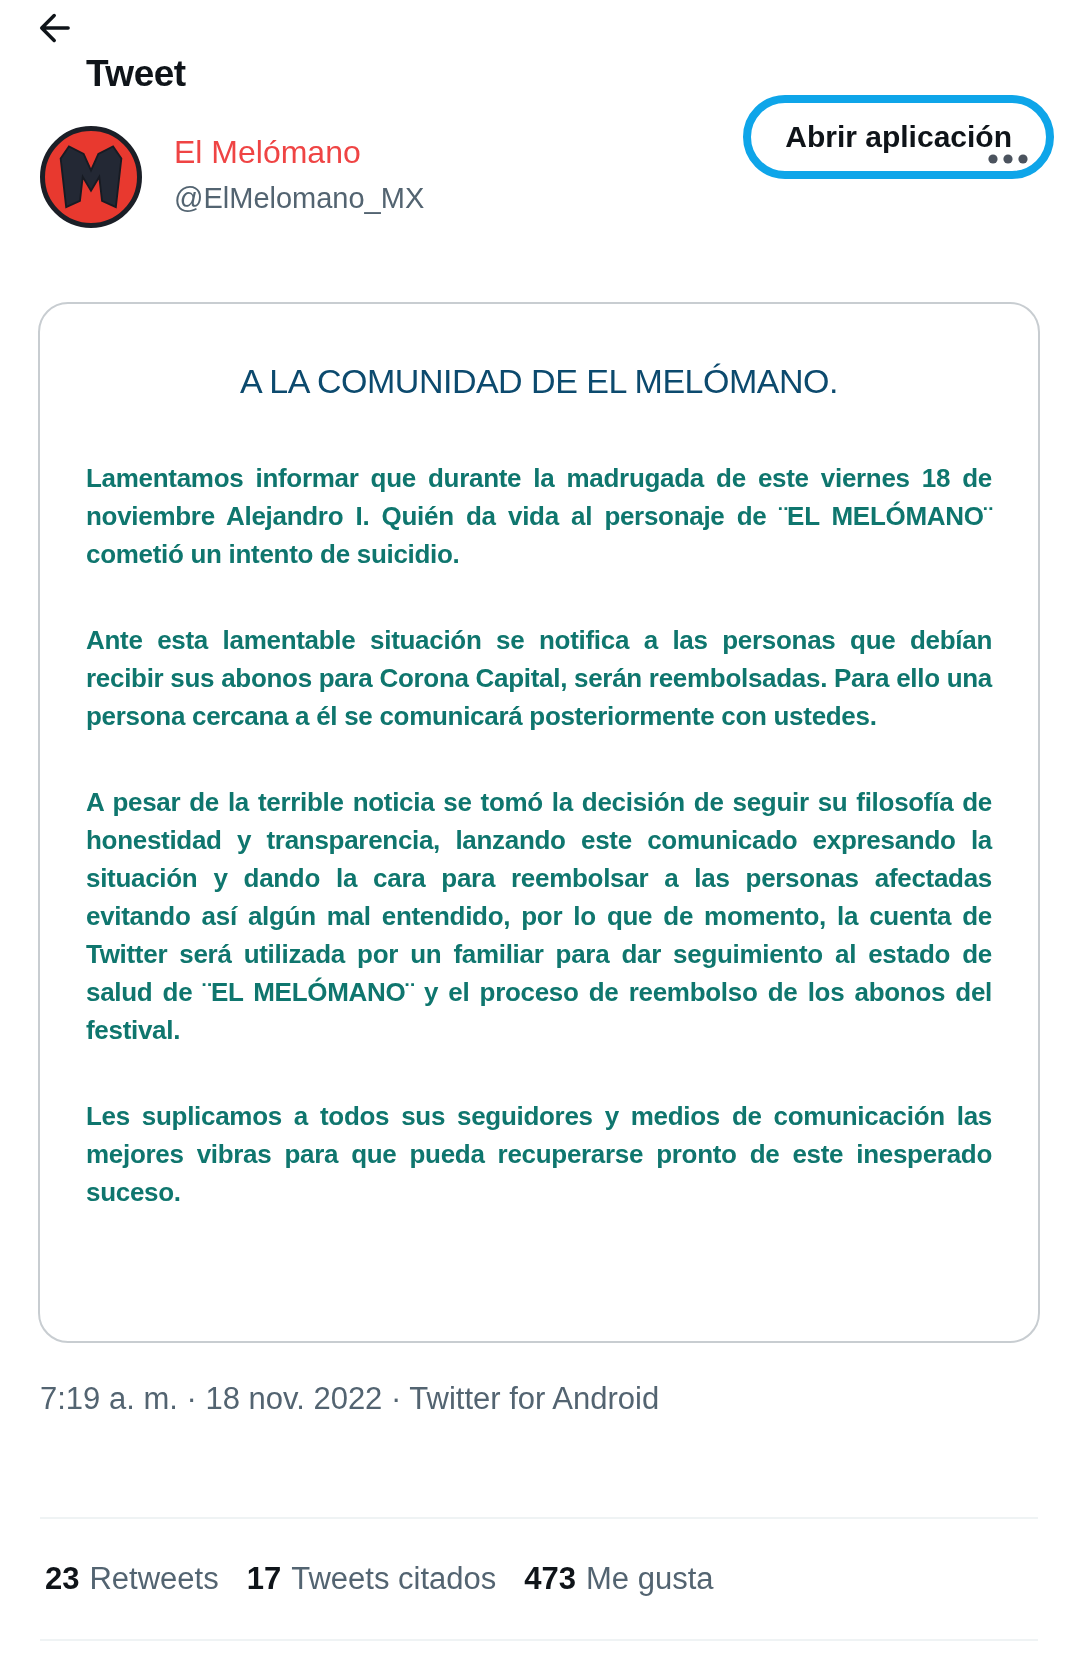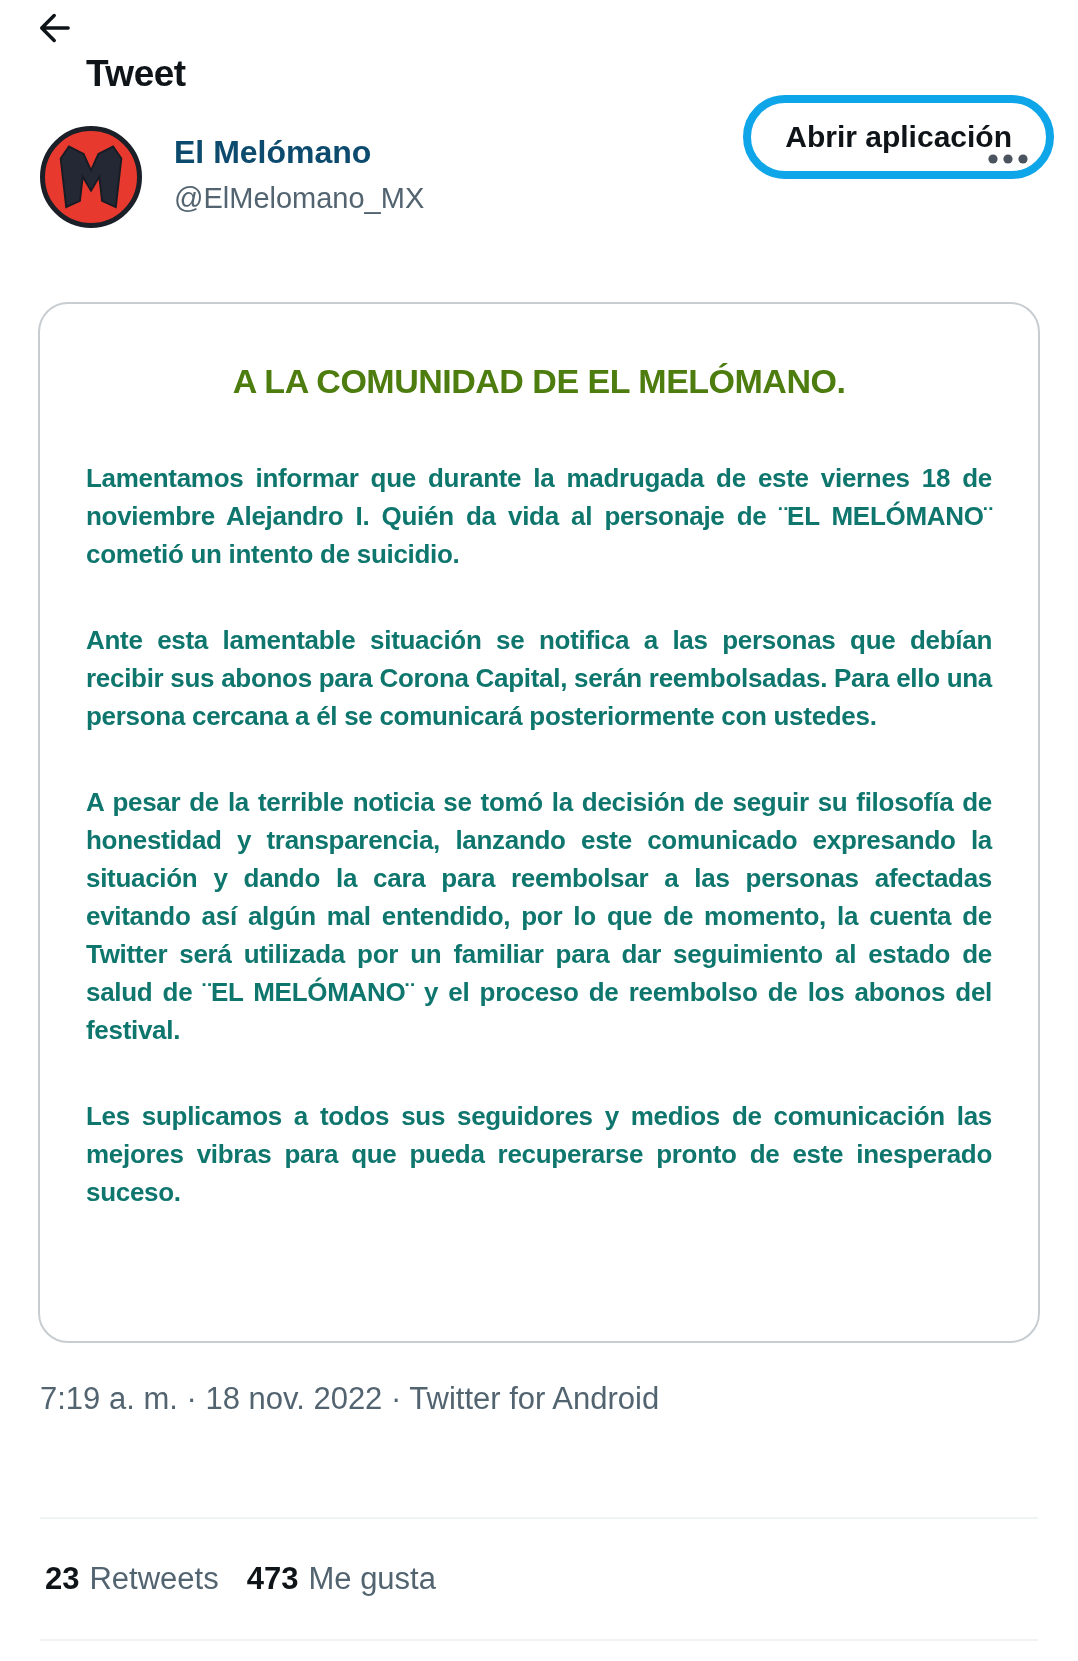--- a/index.html
+++ b/index.html
@@ -48,41 +48,41 @@
   }
   .avatar {
     width: 102px; height: 102px; border-radius: 50%;
     background: #e8392f;
     border: 5px solid #1b1f27;
     flex-shrink: 0;
     display: flex; align-items: center; justify-content: center;
     overflow: hidden;
   }
   .author-texts { margin-left: 32px; padding-top: 6px; }
-  .author-name { font-size: 32px; font-weight: 700; color: #0c4a6e; line-height: 1.3; }
+  .author-name { font-size: 32px; font-weight: 400; color: #ef4444; line-height: 1.3; }
   .author-handle { font-size: 29px; color: #536471; margin-top: 8px; }
   .more-btn {
     margin-left: auto; margin-top: 18px;
     background: transparent; border: none; cursor: pointer;
     padding: 8px;
   }
 
   
   .statement-card {
     margin: 74px 38px 0 38px;
     border: 2px solid #c8cdd1;
     border-radius: 30px;
     background: #ffffff;
     padding: 58px 46px 130px 46px;
     cursor: pointer;
   }
   .statement-title {
     text-align: center;
-    font-size: 34px; font-weight: 700; letter-spacing: -0.5px;
-    color: #4d7c0f;
+    font-size: 34px; font-weight: 400; letter-spacing: -0.5px;
+    color: #0c4a6e;
     margin-bottom: 58px;
   }
   .statement-body p {
     font-size: 26px; font-weight: 700; letter-spacing: -0.3px;
     line-height: 38px;
     color: #0f766e;
     text-align: justify;
     -moz-text-align-last: left; text-align-last: left;
     margin-bottom: 22px;
     margin-top: 48px;
@@ -162,18 +162,22 @@
 <div class="meta-row">7:19 a. m. · 18 nov. 2022 · Twitter for Android</div>
 
 <div class="divider divider-1"></div>
 
 <div class="stats-row">
   <div class="stat-group">
     <span class="stat-count">23</span>
     <span class="stat-label">Retweets</span>
   </div>
   <div class="stat-group">
+    <span class="stat-count">17</span>
+    <span class="stat-label">Tweets citados</span>
+  </div>
+  <div class="stat-group">
     <span class="stat-count">473</span>
     <span class="stat-label">Me gusta</span>
   </div>
 </div>
 
 <div class="divider divider-2"></div>
 
 </body></html>

